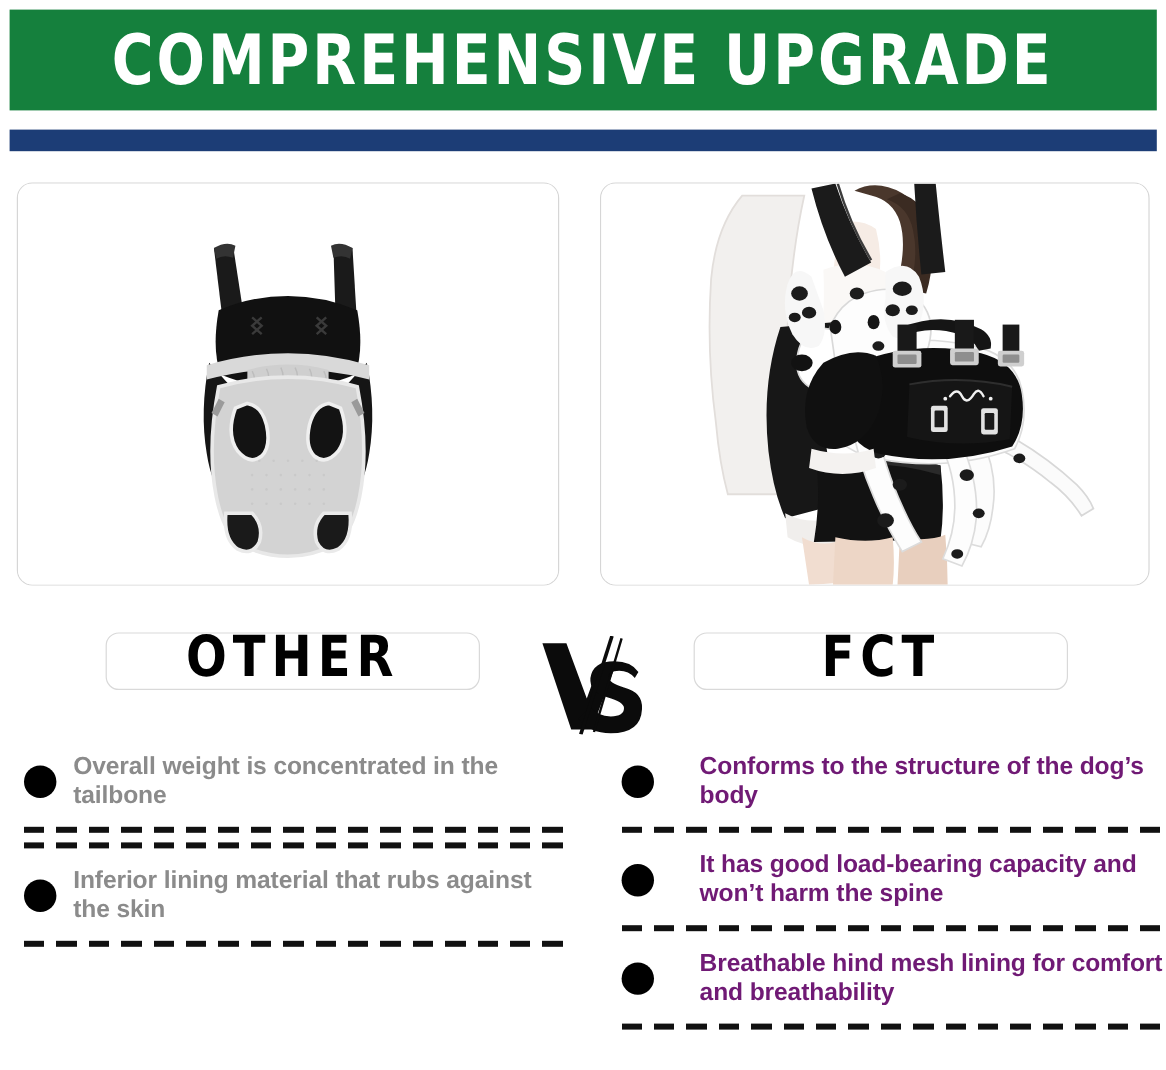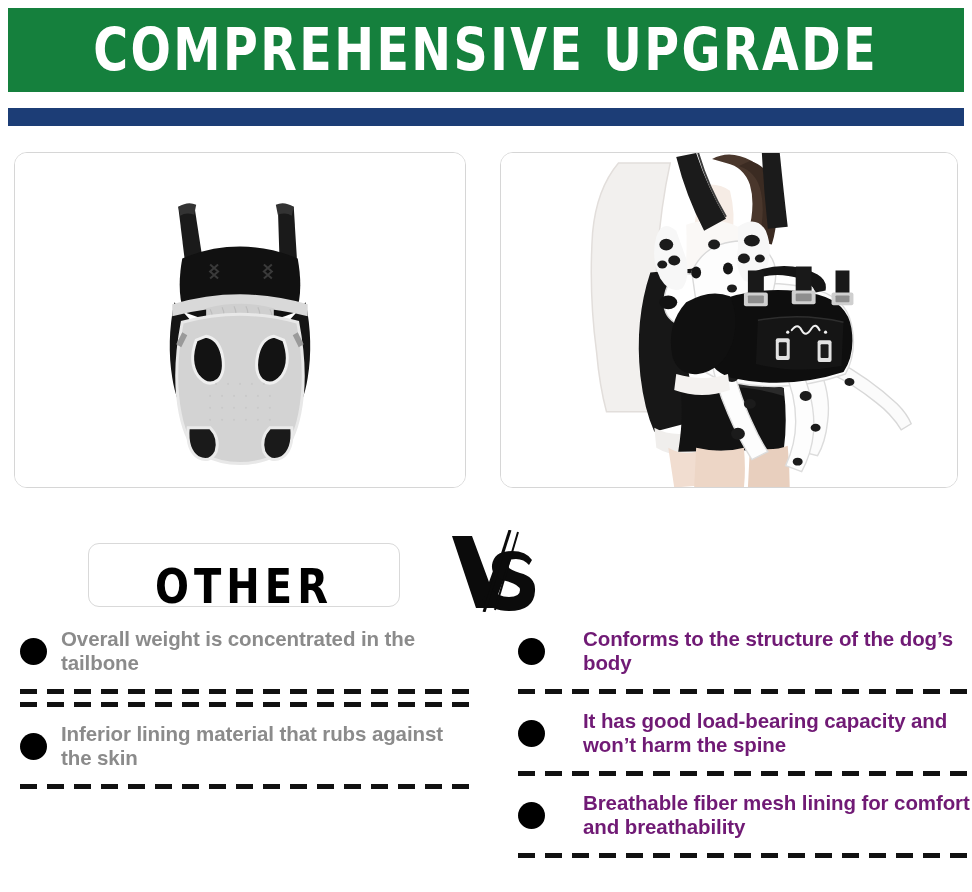--- a/index.html
+++ b/index.html
@@ -78,28 +78,28 @@
   
   .compare-row {
     position: absolute;
     left: 0;
     top: 522px;
     width: 972px;
     height: 90px;
   }
   .brand-pill {
     position: absolute;
-    top: 21px;
-    height: 64px;
+    top: 5px;
+    height: 48px;
     border: 1px solid #d9d9d9;
     border-radius: 11px;
     background: #ffffff;
     box-sizing: border-box;
     display: flex;
-    align-items: flex-end;
+    align-items: flex-start;
     justify-content: center;
   }
   .pill-other { left: 88px;  width: 312px; }
   .pill-fct   { left: 578px; width: 312px; }
   .brand-pill-text {
     font-family: "DejaVu Sans", sans-serif;
     font-weight: bold;
     font-size: 40px;
     color: #000000;
     letter-spacing: 5px;
@@ -383,20 +383,23 @@
     <path d="M4,6 L24,6 L41,52 L50,27 L64,27 L45,78 L28,78 Z" fill="#0b0b0b"></path>
 
     <path d="M84,30 q-6,-9 -20,-9 q-18,0 -20,14 q-1,12 14,16 q14,4 14,9
              q0,7 -11,7 q-11,0 -17,-8 l-10,10 q9,12 27,12 q25,0 26,-20
              q1,-14 -15,-18 q-13,-4 -13,-9 q0,-5 9,-5 q8,0 13,6 Z" fill="#0b0b0b"></path>
 
     <path d="M62,0 L36,82" stroke="#0b0b0b" stroke-width="3" fill="none"></path>
     <path d="M70,2 L47,80" stroke="#0b0b0b" stroke-width="2" fill="none"></path>
   </svg>
 
+  <div class="brand-pill pill-fct">
+    <span class="brand-pill-text">FCT</span>
+  </div>
 </div>
 
 <div class="bullets bullets-left">
   <div class="bullet-item">
     <span class="bullet-dot"></span>
     <span class="bullet-text">Overall weight is concentrated in the tailbone</span>
   </div>
   <div class="dash-sep"></div>
 
   <div class="dash-sep"></div>
@@ -416,16 +419,16 @@
   <div class="dash-sep"></div>
 
   <div class="bullet-item">
     <span class="bullet-dot"></span>
     <span class="bullet-text">It has good load-bearing capacity and won’t harm the spine</span>
   </div>
   <div class="dash-sep"></div>
 
   <div class="bullet-item">
     <span class="bullet-dot"></span>
-    <span class="bullet-text">Breathable fiber mesh lining for comfort and breathability</span>
+    <span class="bullet-text">Breathable hind mesh lining for comfort and breathability</span>
   </div>
   <div class="dash-sep"></div>
 </div>
 
 </body></html>

